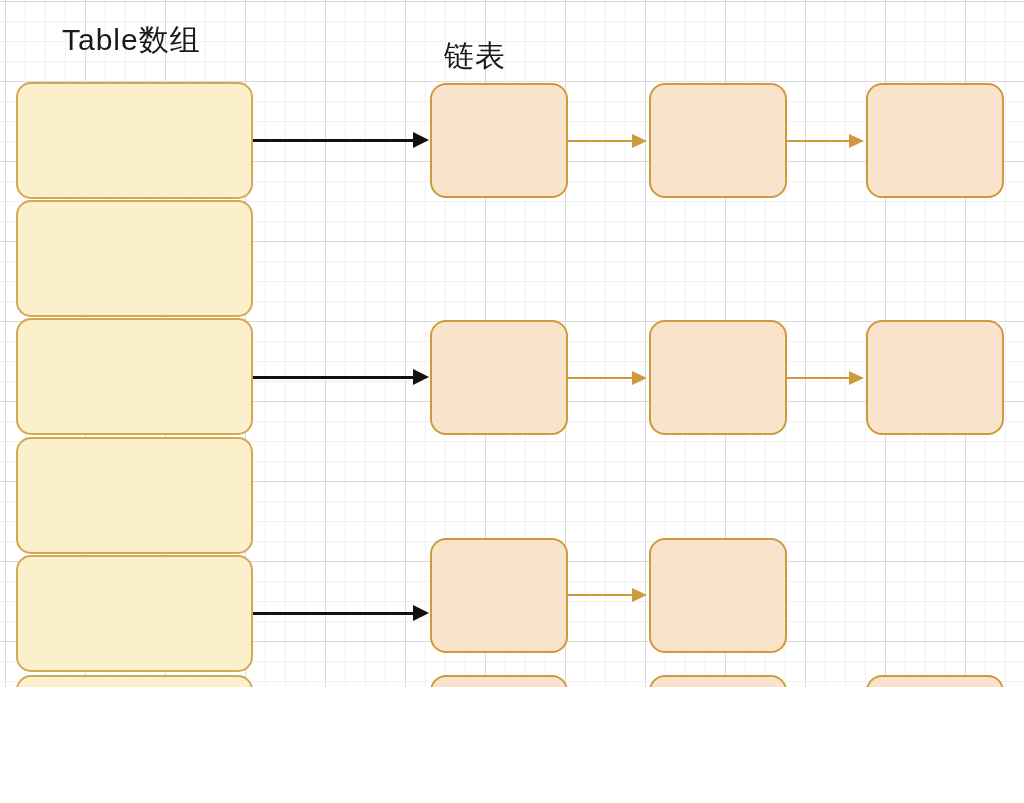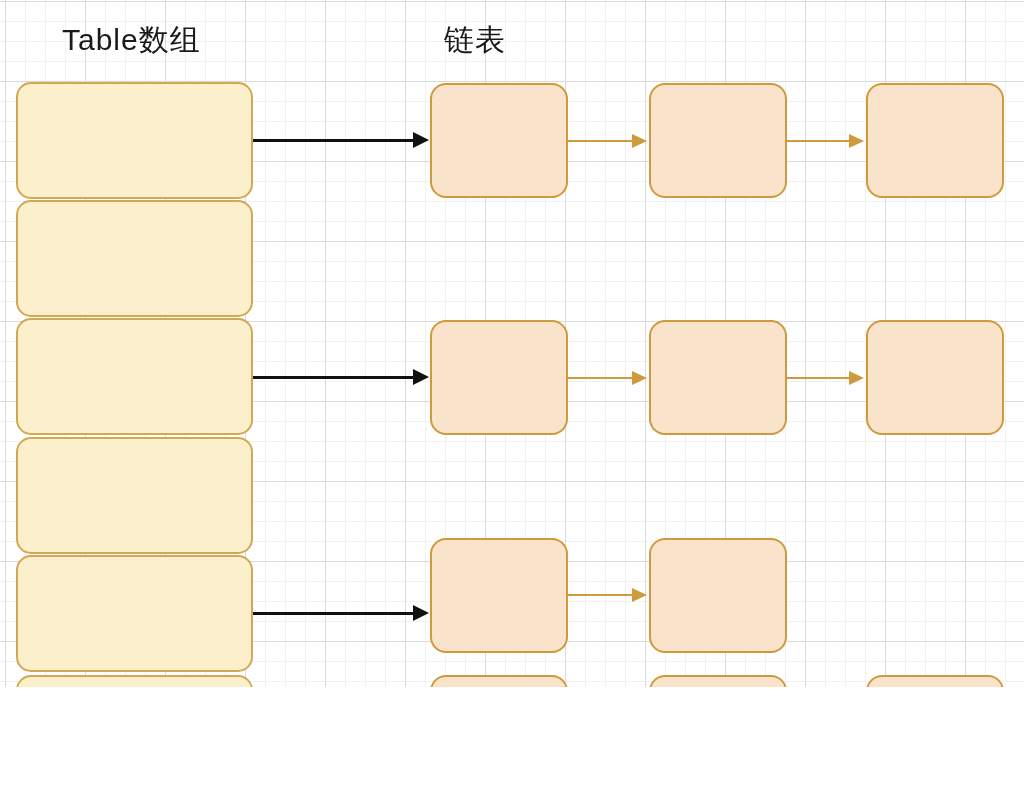--- a/index.html
+++ b/index.html
@@ -51,21 +51,21 @@
     width:0;height:0;
     border-top:7px solid transparent;
     border-bottom:7px solid transparent;
   }
 </style>
 </head>
 <body>
 
 <div id="canvas">
   <div class="diagram-label" id="table-label" style="left: 62px; top: 22px;">Table数组</div>
-  <div class="diagram-label" id="list-label" style="left: 444px; top: 22px;">链表</div>
+  <div class="diagram-label" id="list-label" style="left: 444px; top: 38px;">链表</div>
 
 <div class="table-slot" style="left: 16px; top: 82px; width: 237px; height: 117px;"></div>
     <div class="table-slot" style="left: 16px; top: 200px; width: 237px; height: 117px;"></div>
     <div class="table-slot" style="left: 16px; top: 318px; width: 237px; height: 117px;"></div>
     <div class="table-slot" style="left: 16px; top: 437px; width: 237px; height: 117px;"></div>
     <div class="table-slot" style="left: 16px; top: 555px; width: 237px; height: 117px;"></div>
     <div class="table-slot" style="left: 16px; top: 675px; width: 237px; height: 117px;"></div>
     <div class="arrow-line" style="left: 253px; top: 138.5px; width: 163px; height: 3px; background: rgb(17, 17, 17);"></div>
     <div class="arrow-head" style="left: 413px; top: 132px; border-top-width: 8px; border-bottom-width: 8px; border-left: 16px solid rgb(17, 17, 17);"></div>
     <div class="list-node" style="left: 430px; top: 83px; width: 138px; height: 115px;"></div>

